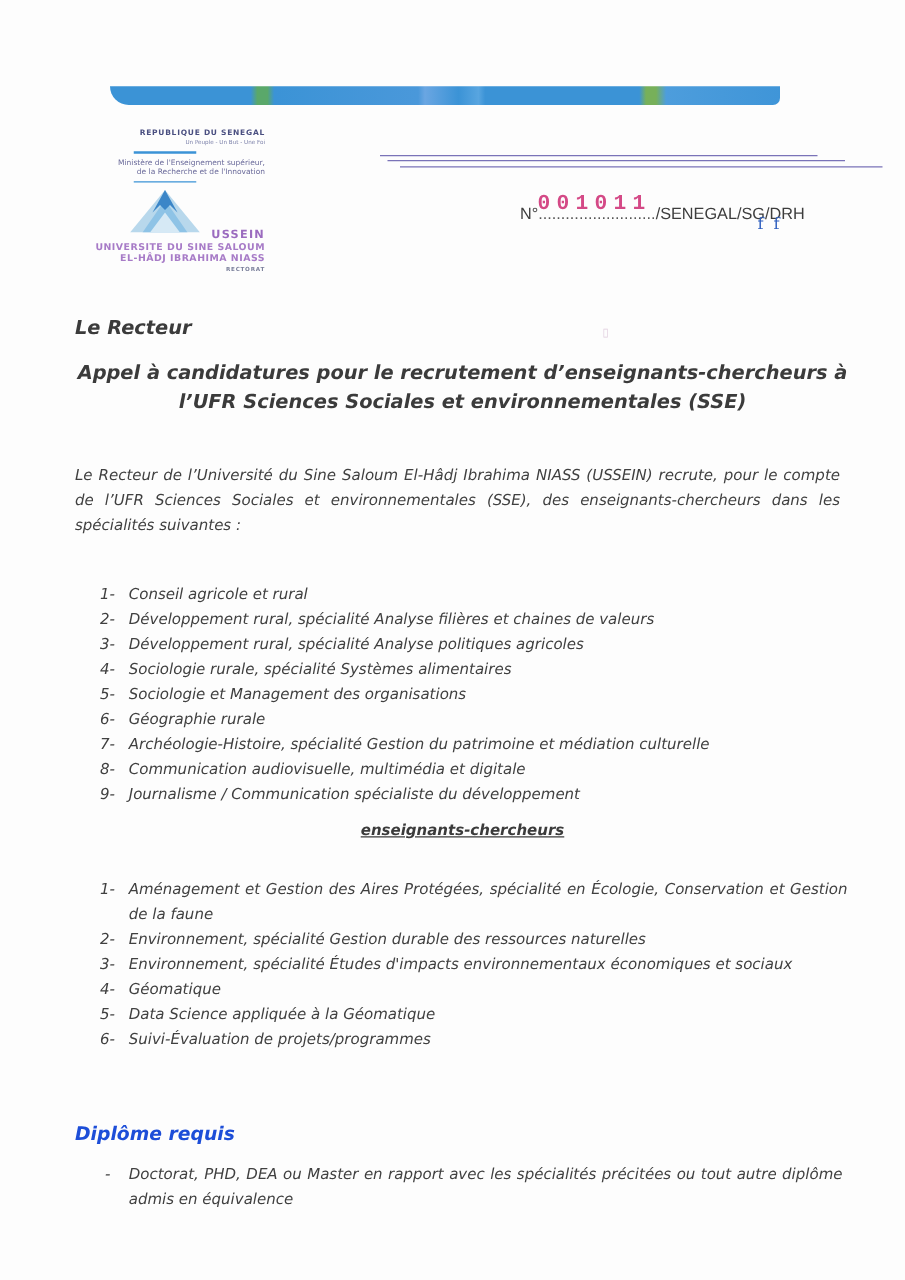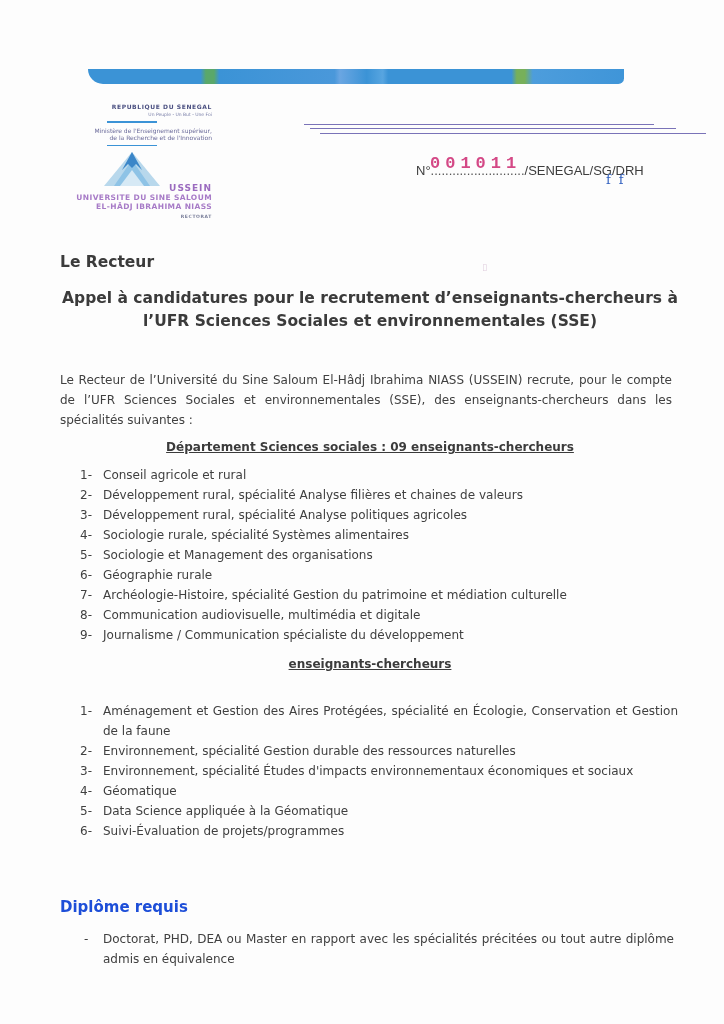--- a/index.html
+++ b/index.html
@@ -31,21 +31,21 @@
     
     .ref { position: absolute; left: 416px; top: 163px; font-size: 13px; color: #3d3d3d; font-family: "Liberation Sans", sans-serif; }
     .ref-line { position: relative; height: 26px; white-space: nowrap; }
     .dots { letter-spacing: 0px; color: #555; }
     .stamp { position: absolute; color: #d0367a; font-weight: bold; font-family: "Liberation Mono", monospace; opacity: 0.9; }
     .stamp-no { left: 14px; top: -9px; font-size: 17px; letter-spacing: 5px; }
     .stamp-date { left: 86px; top: 1px; font-size: 13px; letter-spacing: 0.5px; }
     .initials { position: absolute; left: 190px; top: 9px; font-size: 13px; color: #2f5fbf; font-family: "DejaVu Serif", serif; letter-spacing: 8px; }
 
     
-    .f { font-family: "DejaVu Sans", sans-serif; }
+    .f { font-family: "DejaVu Sans", sans-serif; font-style: italic; }
     .recteur { position: absolute; left: 60px; top: 253px; font-size: 15.5px; font-weight: bold; color: #3b3b3b; }
     .title { position: absolute; left: 40px; top: 287px; width: 660px; text-align: center; font-size: 15.5px; font-weight: bold; line-height: 23px; color: #3b3b3b; }
     .intro { position: absolute; left: 60px; top: 370px; width: 612px; font-size: 12px; line-height: 20px; text-align: justify; color: #404040; }
     .dept { position: absolute; left: 40px; width: 660px; text-align: center; font-size: 12px; font-weight: bold; text-decoration: underline; line-height: 20px; color: #3b3b3b; }
     .dept1 { top: 437px; }
     .dept2 { top: 654px; }
     .list { position: absolute; left: 80px; width: 598px; font-size: 12px; line-height: 20px; color: #404040; list-style: none; }
     .list li { display: flex; }
     .list .num { width: 23px; flex: none; }
     .list .txt { flex: 1; text-align: justify; }
@@ -105,21 +105,20 @@
 
   <div class="recteur f">Le Recteur</div>
 
   <div class="title f">
     <div>Appel à candidatures pour le recrutement d’enseignants-chercheurs à</div>
     <div>l’UFR Sciences Sociales et environnementales (SSE)</div>
   </div>
 
   <p class="intro f">Le Recteur de l’Université du Sine Saloum El-Hâdj Ibrahima NIASS (USSEIN) recrute, pour le compte de l’UFR Sciences Sociales et environnementales (SSE), des enseignants-chercheurs dans les spécialités suivantes :</p>
 
-  <div class="dept dept1 f">Département Sciences sociales : 09 enseignants-chercheurs</div>
 
   <ul class="list list1 f">
     <li>
         <span class="num">1-</span>
         <span class="txt">Conseil agricole et rural</span>
       </li>
     <li>
         <span class="num">2-</span>
         <span class="txt">Développement rural, spécialité Analyse filières et chaines de valeurs</span>
       </li>

